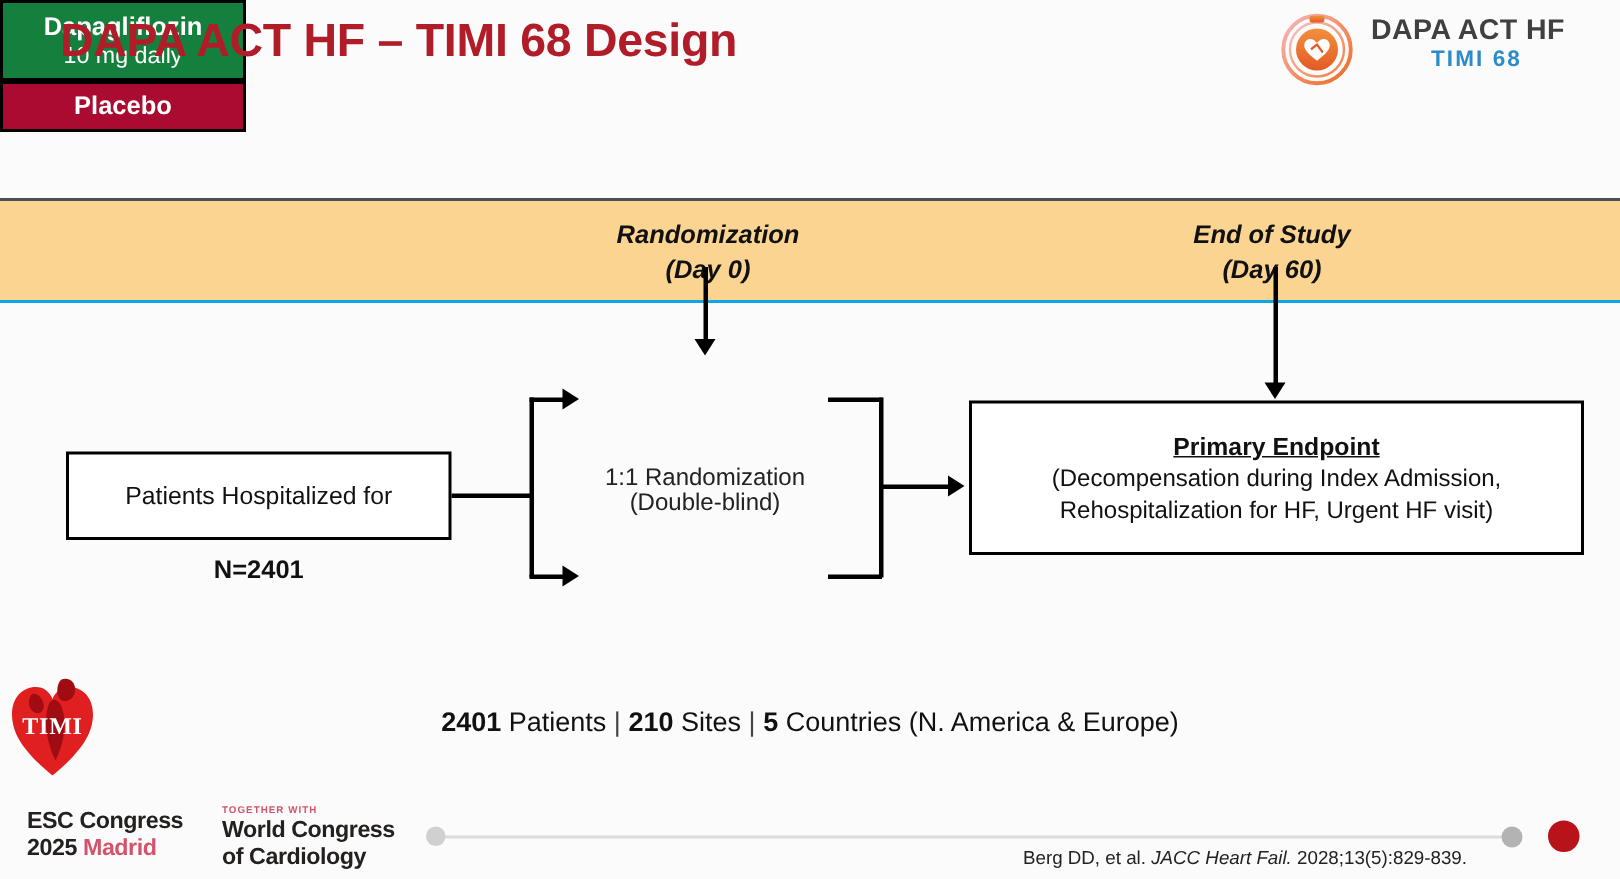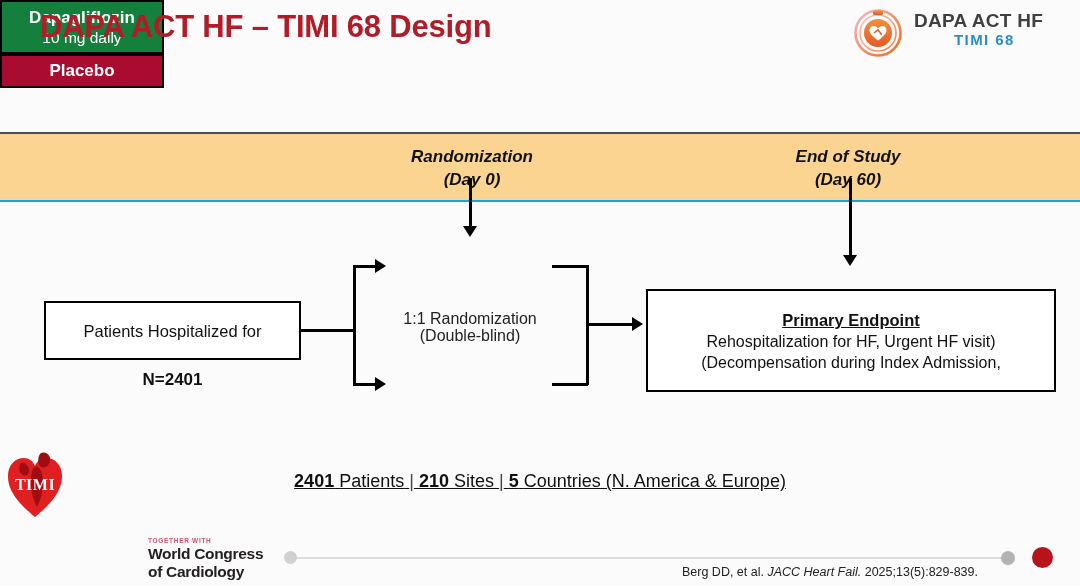--- a/index.html
+++ b/index.html
@@ -72,21 +72,20 @@
 
   .rand-note {
     position:absolute; left:388px; top:310px; width:164px; text-align:center;
     font-size:16px; color:#222; line-height:17px;
   }
 
   .box-endpoint {
     left:646px; top:267px; width:410px; height:103px;
     display:flex; flex-direction:column; align-items:center; justify-content:center;
     padding-top:2px;
-    margin-top:22px;
   }
   .box-endpoint .e1 { font-size:16.5px; font-weight:bold; color:#111; text-decoration:underline; line-height:21px; }
   .box-endpoint .e2 { font-size:16.5px; font-weight:bold; color:#111; line-height:21px; }
   .box-endpoint .e3 { font-size:16px; color:#111; line-height:21px; }
 
   
   .ln { position:absolute; background:#000; }
   .arrow-down {
     position:absolute; width:0; height:0;
     border-left:7px solid transparent; border-right:7px solid transparent;
@@ -94,21 +93,21 @@
   }
   .arrow-right {
     position:absolute; width:0; height:0;
     border-top:7px solid transparent; border-bottom:7px solid transparent;
     border-left:11px solid #000;
   }
 
   
   .summary {
     position:absolute; left:0; top:471px; width:1080px; text-align:center;
-    font-size:18px; color:#111;text-decoration:underline;
+    font-size:18px; color:#111;
   }
   .summary b { font-weight:bold; }
   .summary .sep { color:#444; }
 
   
   .timi { position:absolute; left:5px; top:447px; width:60px; height:72px; }
   .timi .txt {
     position:absolute; left:0; top:29px; width:60px; text-align:center;
     font-family:"Liberation Serif", serif; font-size:16px; font-weight:bold;
     color:#fff; letter-spacing:0.5px;
@@ -214,22 +213,22 @@
   </div>
 
   <div class="ln" style="left:552px; top:265px; width:36px; height:2.5px;"></div>
   <div class="ln" style="left:552px; top:383px; width:36px; height:2.5px;"></div>
   <div class="ln" style="left:586px; top:265px; width:2.5px; height:120px;"></div>
   <div class="ln" style="left:586px; top:323px; width:49px; height:2.5px;"></div>
   <div class="arrow-right" style="left:632px; top:316.5px;"></div>
 
   <div class="box box-endpoint">
     <div class="e1">Primary Endpoint</div>
+    <div class="e3">(Decompensation during Index Admission,</div>
     <div class="e3">Rehospitalization for HF, Urgent HF visit)</div>
-    <div class="e3">(Decompensation during Index Admission,</div>
   </div>
 
   <div class="summary">
     <b>2401</b>
     <span>Patients</span>
     <span class="sep">|</span>
     <b>210</b>
     <span>Sites</span>
     <span class="sep">|</span>
     <b>5</b>
@@ -240,31 +239,35 @@
     <svg viewBox="0 0 60 72" width="60" height="72">
       <path d="M30 70 C8 52 3 40 3 29 C3 18 10 11 19 11 C24 11 28 14 30 19 C32 14 36 11 41 11 C50 11 57 18 57 29 C57 40 52 52 30 70 Z" fill="#E02020"></path>
       <path d="M36 6 C41 4 46 8 45 14 C44 20 38 22 35 19 C32 16 33 8 36 6 Z" fill="#A00C12"></path>
       <path d="M16 16 C13 20 14 26 18 28 C22 30 25 26 24 22 C23 18 19 14 16 16 Z" fill="#A00C12"></path>
       <path d="M27 24 C24 34 26 48 32 60 C38 48 40 34 36 24 C33 18 29 18 27 24 Z" fill="#A00C12"></path>
     </svg>
     <div class="txt">TIMI</div>
   </div>
 
   <div class="esc">
+    <div class="c1">
+      <div class="big">ESC Congress</div>
+      <div class="big"><span>2025</span> <span class="madrid">Madrid</span></div>
+    </div>
     <div class="c2">
       <div class="tw">TOGETHER WITH</div>
       <div class="big">World Congress</div>
       <div class="big">of Cardiology</div>
     </div>
   </div>
 
   <div class="rule"></div>
   <div class="dot dot-left"></div>
   <div class="dot dot-gray"></div>
   <div class="dot dot-red"></div>
 
   <div class="citation">
     <span>Berg DD, et al.</span>
     <i>JACC Heart Fail.</i>
-    <span>2025;13(5):829-839.</span>
+    <span>2028;13(5):829-839.</span>
   </div>
 
 </div>
 
 </body></html>

